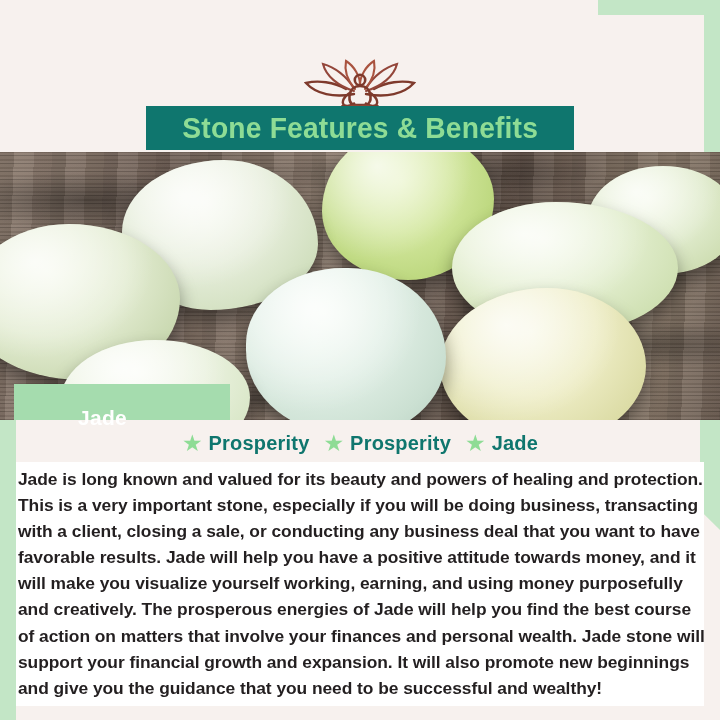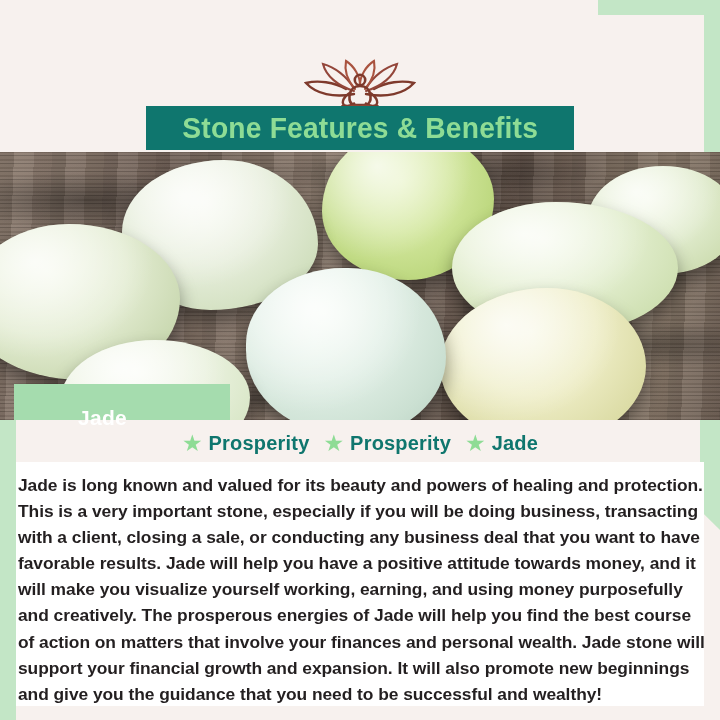--- a/index.html
+++ b/index.html
@@ -154,21 +154,21 @@
   }
 
   
   .body-card {
     position:absolute; top:462px; left:16px; width:688px; height:244px;
     background:#ffffff;
     z-index:2;
   }
   .body-copy {
     position:absolute; top:462px; left:16px; width:692px;
-    padding:10px 2px;
+    padding:4px 2px;
     font-family:"Liberation Sans Narrow","Liberation Sans", sans-serif;
     font-weight:bold;
     font-size:17.4px; line-height:26.1px; color:#231f20;
     letter-spacing:-0.05px;
     z-index:3;
     text-align:left;
   }
 </style>
 </head>
 <body>

